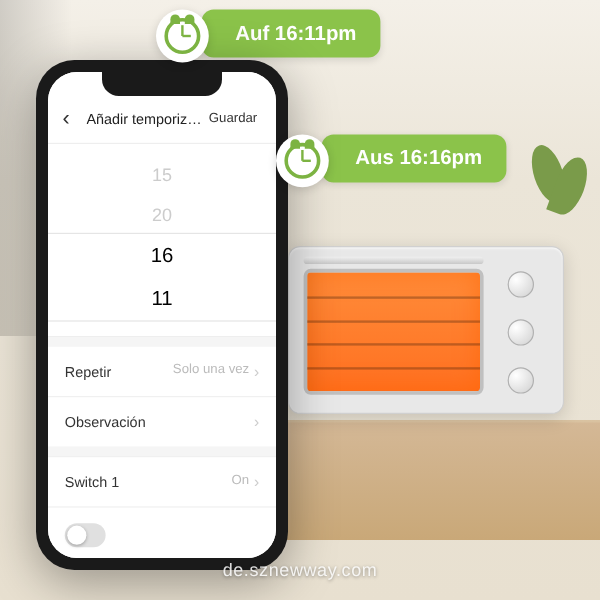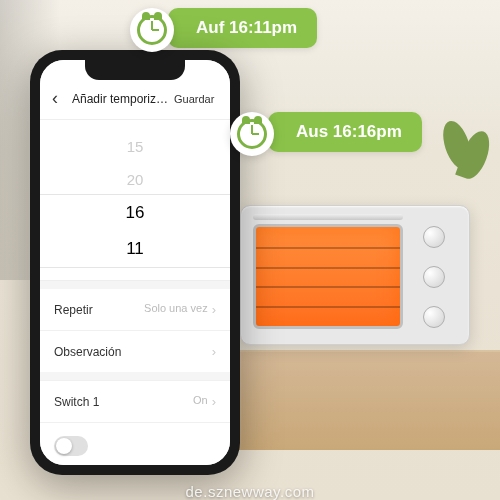--- a/index.html
+++ b/index.html
@@ -145,21 +145,21 @@
     .toggle {
       width: 34px; height: 20px; background: #e0e0e0; border-radius: 10px;
       position: relative;
     }
     .toggle::after {
       content:''; position:absolute; left:2px; top:2px;
       width:16px; height:16px; background:#fff; border-radius:50%;
       box-shadow: 0 1px 3px rgba(0,0,0,0.3);
     }
     .watermark {
-      position: absolute; bottom: 0; left: 50%; transform: translateX(-50%);
+      position: absolute; bottom: 16px; left: 50%; transform: translateX(-50%);
       color: rgba(255,255,255,0.85); font-size: 15px; letter-spacing: 0.5px;
       text-shadow: 0 1px 3px rgba(0,0,0,0.4);
     }
   </style>
 </head>
 <body>
 
 <div class="wall-shadow"></div>
 
 <div class="plant">

